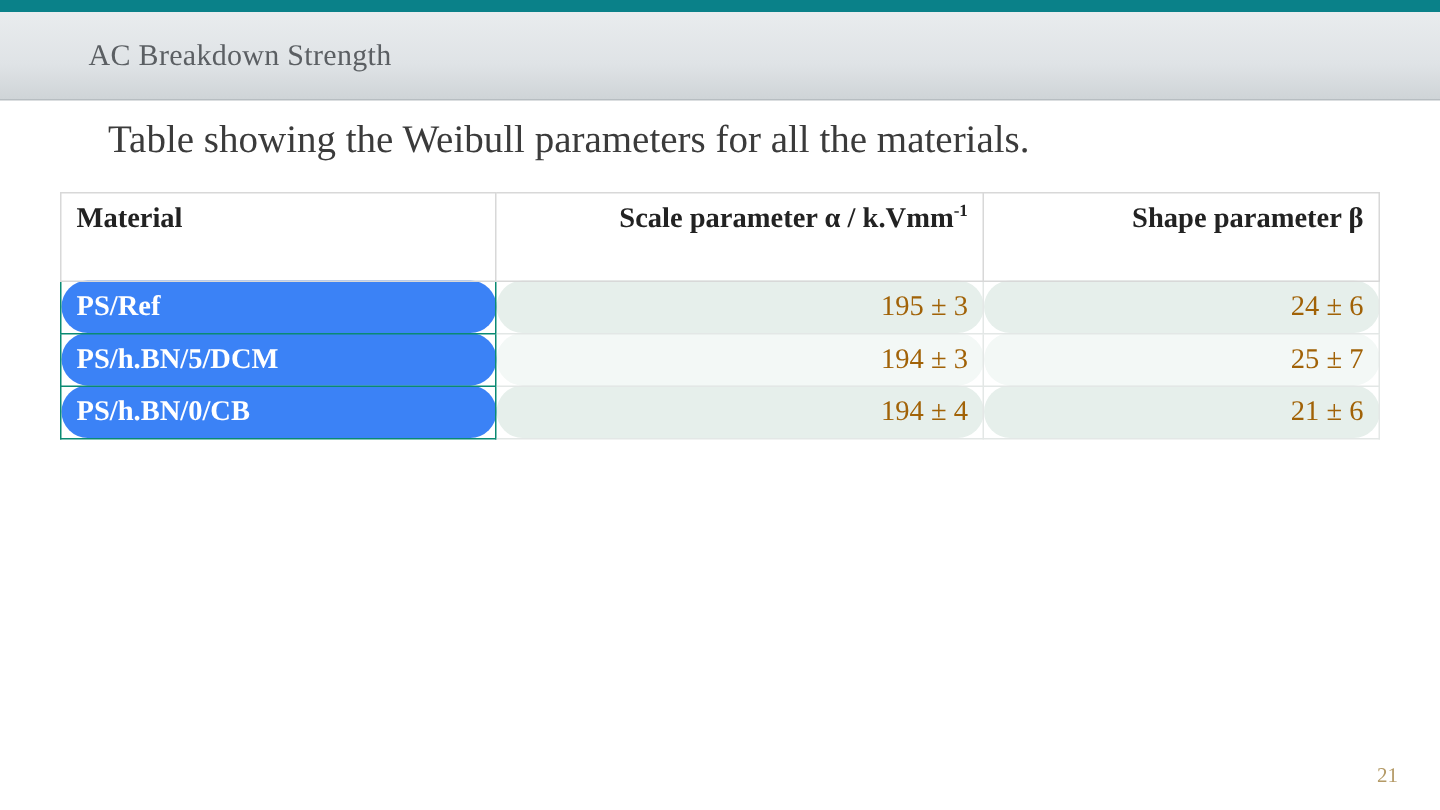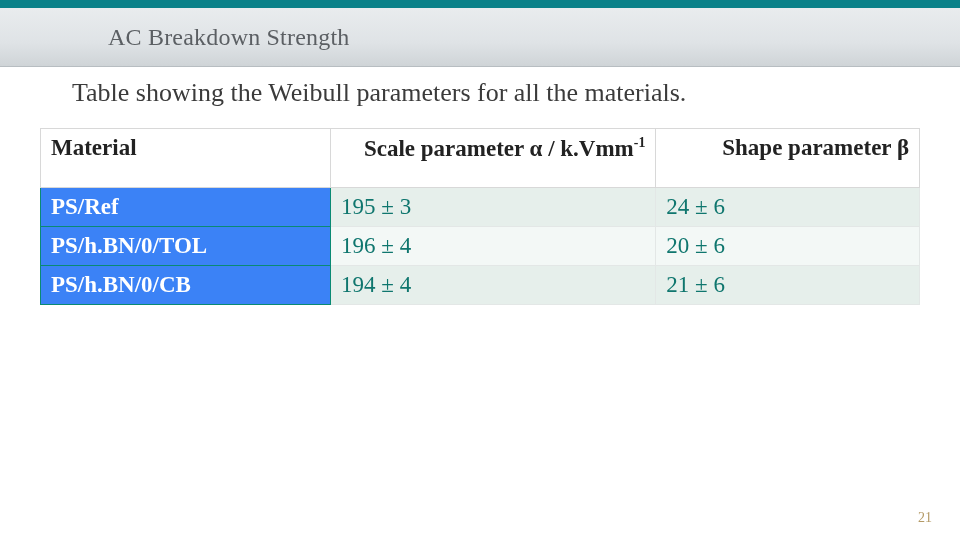--- a/index.html
+++ b/index.html
@@ -10,50 +10,50 @@
     position:relative;
     height:58px;
     background:linear-gradient(to bottom,#e9ecee 0%,#dfe3e6 60%,#cfd4d7 100%);
     border-bottom:1px solid #b7bdc1;
   }
   .title-inner{
     position:absolute;left:0;right:0;top:0;bottom:0;
     display:flex;align-items:center;
   }
   .title-text{
-    margin-left:108px;
-    font-size:24px;
+    margin-left:59px;
+    font-size:20px;
     color:#5b5f63;
     letter-spacing:0.2px;
   }
   
   .subtitle{
     margin:9px 72px 18px 72px;
     font-size:26px;
     line-height:1.3;
     color:#3b3b3b;
   }
   
   .tbl-wrap{margin:6px 40px 0 40px;}
   table{border-collapse:collapse;width:100%;table-layout:fixed;}
-  th,td{padding:6px 10px;font-size:23px;}
+  th,td{padding:6px 10px;font-size:19px;border-radius:21px;}
   th{
     background:#fff;
     font-weight:bold;
     text-align:left;
     border:1px solid #d8d8d8;
     color:#222;
     height:46px;
     vertical-align:top;
   }
   th.center{text-align:right;}
   tbody td{
     border:1px solid #e3e7e6;
-    text-align:left;
-    color:#0f766e;
+    text-align:right;
+    color:#a16207;
   }
   tbody td.material{
     background:#3b82f6;
     color:#fff;
     font-weight:bold;
     text-align:left;
     border:1px solid #0a8a73;
   }
   tbody tr:nth-child(odd) td.val{background:#e6efeb;}
   tbody tr:nth-child(even) td.val{background:#f3f8f6;}
@@ -100,23 +100,23 @@
         <th class="center">Shape parameter β</th>
       </tr>
     </thead>
     <tbody id="tbody">
         <tr>
           <td class="material">PS/Ref</td>
           <td class="val">195 ± 3</td>
           <td class="val">24 ± 6</td>
         </tr>
         <tr>
-          <td class="material">PS/h.BN/0/TOL</td>
-          <td class="val">196 ± 4</td>
-          <td class="val">20 ± 6</td>
+          <td class="material">PS/h.BN/5/DCM</td>
+          <td class="val">194 ± 3</td>
+          <td class="val">25 ± 7</td>
         </tr>
         <tr>
           <td class="material">PS/h.BN/0/CB</td>
           <td class="val">194 ± 4</td>
           <td class="val">21 ± 6</td>
         </tr>
       </tbody>
   </table>
 </div>
 

